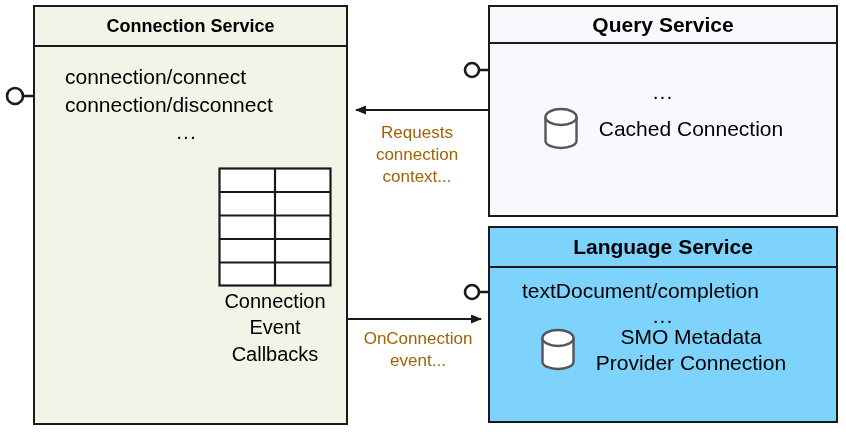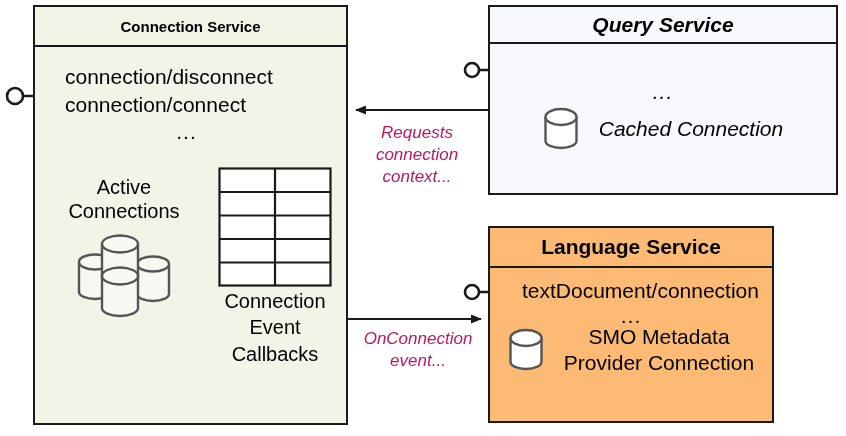--- a/index.html
+++ b/index.html
@@ -42,21 +42,21 @@
   
   #connection-service {
     left: 33px;
     top: 5px;
     width: 315px;
     height: 420px;
     background: #f1f4e7;
   }
   #connection-service .component-header {
     height: 40px;
-    font-size: 15px;
+    font-size: 18px;
   }
   .cs-ops {
     position: absolute;
     left: 0;
     right: 0;
     top: 16px;
     text-align: left;
     padding-left: 30px;
     font-size: 21px;
     line-height: 1.32;
@@ -99,34 +99,33 @@
     font-size: 20px;
     line-height: 1.22;
     margin-top: 2px;
   }
 
   
   #query-service {
     left: 488px;
     top: 5px;
     width: 350px;
-    height: 190px;
+    height: 212px;
     background: #f8f9fc;
-    font-style: italic;
   }
   #query-service .component-header {
     height: 37px;
     font-size: 21px;
   }
   #language-service {
     left: 488px;
     top: 226px;
-    width: 286px;
+    width: 350px;
     height: 197px;
-    background: #fdba74;
+    background: #7dd3fc;
   }
   #language-service .component-header {
     height: 40px;
     font-size: 21px;
   }
 
   .svc-op {
     position: absolute;
     left: 32px;
     top: 11px;
@@ -163,25 +162,24 @@
   .connector-svg {
     position: absolute;
     left: 0;
     top: 0;
     width: 846px;
     height: 436px;
     pointer-events: none;
   }
   .edge-label {
     position: absolute;
-    font-style: italic;
     font-size: 17px;
     line-height: 1.28;
     text-align: center;
-    color: #be185d;
+    color: #a16207;
   }
   #label-requests-context {
     left: 358px;
     top: 122px;
     width: 118px;
   }
   #label-sent-event {
     left: 352px;
     top: 328px;
     width: 132px;
@@ -224,45 +222,25 @@
   </g>
 </svg>
 
 <div class="component" id="connection-service">
 
   <div class="component-header">Connection Service</div>
 
   <div class="component-body">
 
     <div class="cs-ops">
+      <div>connection/connect</div>
       <div>connection/disconnect</div>
-      <div>connection/connect</div>
       <div class="ellipsis">...</div>
     </div>
 
-    <div class="cs-left-group">
-      <div class="caption">Active</div>
-      <div class="caption">Connections</div>
-      <svg class="cylinder-stack" viewBox="0 0 110 92" xmlns="http://www.w3.org/2000/svg">
-        <g fill="#f7f8f2" stroke="#555555" stroke-width="2.4">
-
-          <path d="M 10 32 L 10 62 A 16 7 0 0 0 42 62 L 42 32"></path>
-          <ellipse cx="26" cy="32" rx="16" ry="7.5"></ellipse>
-
-          <path d="M 68 34 L 68 64 A 16 7 0 0 0 100 64 L 100 34"></path>
-          <ellipse cx="84" cy="34" rx="16" ry="7.5"></ellipse>
-
-          <path d="M 33 14 L 33 48 A 18 8 0 0 0 69 48 L 69 14"></path>
-          <ellipse cx="51" cy="14" rx="18" ry="8.5"></ellipse>
-
-          <path d="M 33 46 L 33 78 A 18 8 0 0 0 69 78 L 69 46"></path>
-          <ellipse cx="51" cy="46" rx="18" ry="8.5"></ellipse>
-        </g>
-      </svg>
-    </div>
 
     <div class="cs-right-group">
       <svg class="grid-icon" width="114" height="120" viewBox="0 0 114 120" xmlns="http://www.w3.org/2000/svg">
         <g stroke="#1a1a1a" stroke-width="2.2" fill="#ffffff">
           <rect x="1.5" y="1.5" width="111" height="117"></rect>
           <line x1="1.5" y1="25" x2="112.5" y2="25"></line>
           <line x1="1.5" y1="48.5" x2="112.5" y2="48.5"></line>
           <line x1="1.5" y1="72" x2="112.5" y2="72"></line>
           <line x1="1.5" y1="95.5" x2="112.5" y2="95.5"></line>
           <line x1="57" y1="1.5" x2="57" y2="118.5"></line>
@@ -293,21 +271,21 @@
       <div class="caption">Cached Connection</div>
     </div>
   </div>
 </div>
 
 <div class="component" id="language-service">
 
   <div class="component-header">Language Service</div>
 
   <div class="component-body">
-    <div class="svc-op">textDocument/connection</div>
+    <div class="svc-op">textDocument/completion</div>
     <div class="svc-ellipsis">...</div>
 
     <div class="svc-artifact">
       <svg width="36" height="46" viewBox="0 0 36 46" xmlns="http://www.w3.org/2000/svg">
         <g fill="#ffffff" stroke="#555555" stroke-width="2.4">
           <path d="M 2.5 11 L 2.5 35 A 15.5 7 0 0 0 33.5 35 L 33.5 11"></path>
           <ellipse cx="18" cy="11" rx="15.5" ry="8"></ellipse>
         </g>
       </svg>
       <div>

